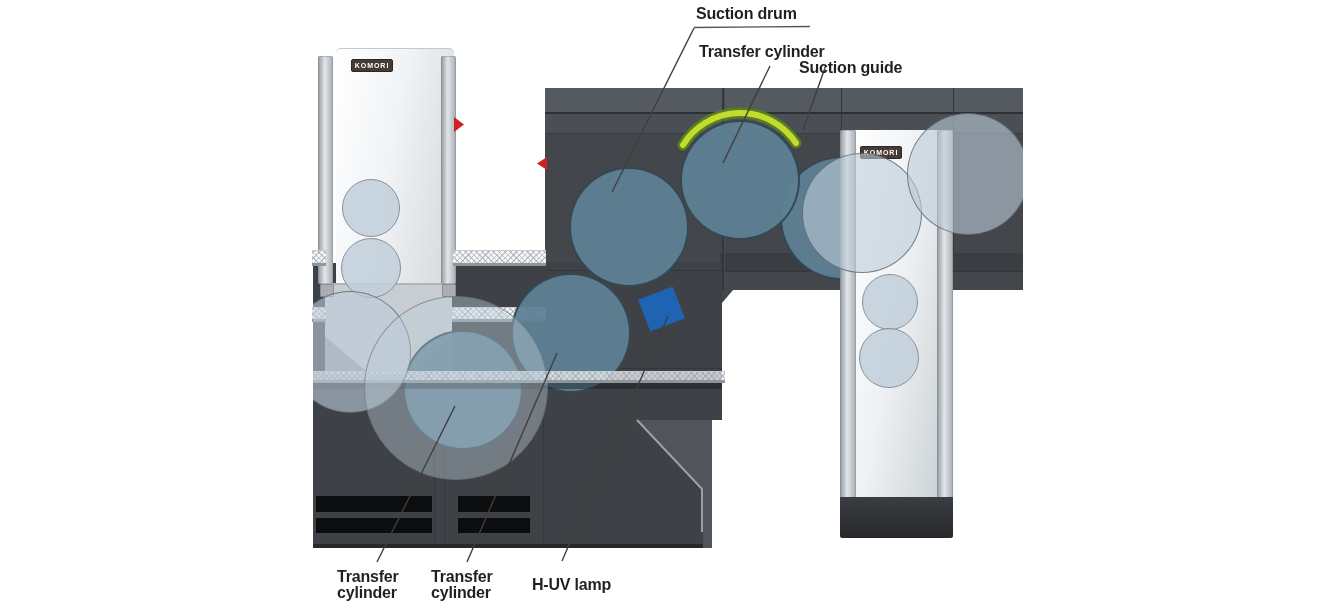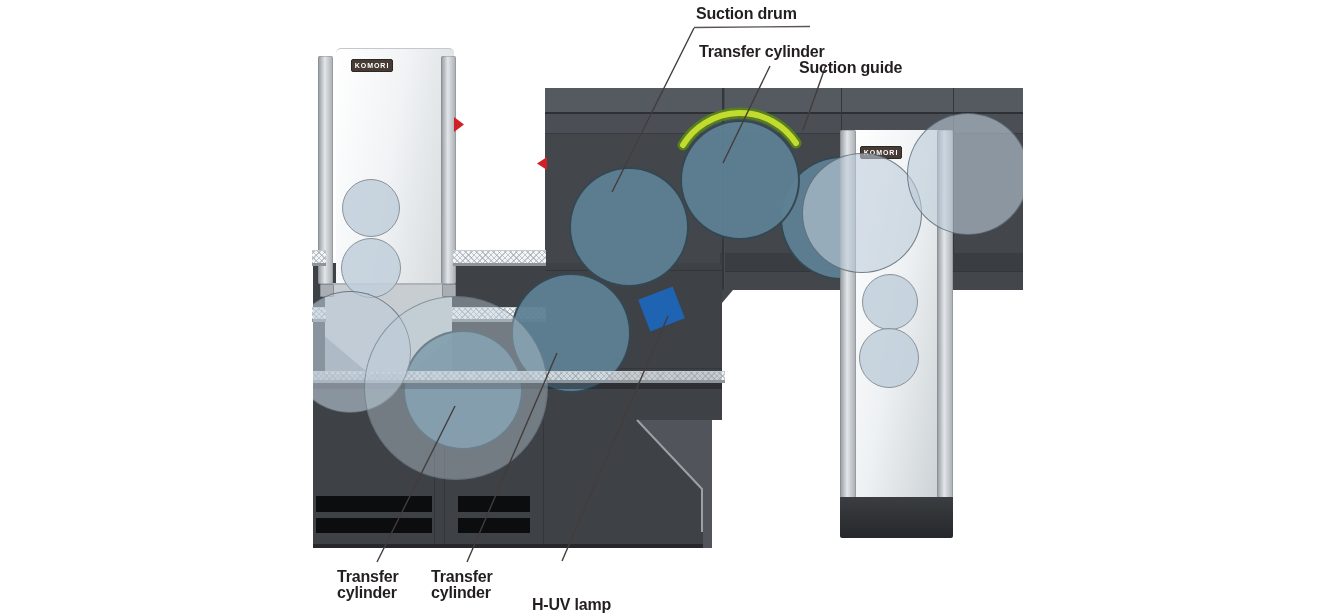--- a/index.html
+++ b/index.html
@@ -173,15 +173,15 @@
   <div class="lbl" style="left:699px;top:44px;">Transfer cylinder</div>
   <div class="lbl" style="left:799px;top:44px;margin-top:16px;">Suction guide</div>
   <div class="lbl" style="left:337px;top:569px;">
     <span style="display:block;">Transfer</span>
     <span style="display:block;">cylinder</span>
   </div>
   <div class="lbl" style="left:431px;top:569px;">
     <span style="display:block;">Transfer</span>
     <span style="display:block;">cylinder</span>
   </div>
-  <div class="lbl" style="left:532px;top:597px;">H-UV lamp</div>
+  <div class="lbl" style="left:532px;top:577px;">H-UV lamp</div>
 
 </div>
 
 </body></html>

